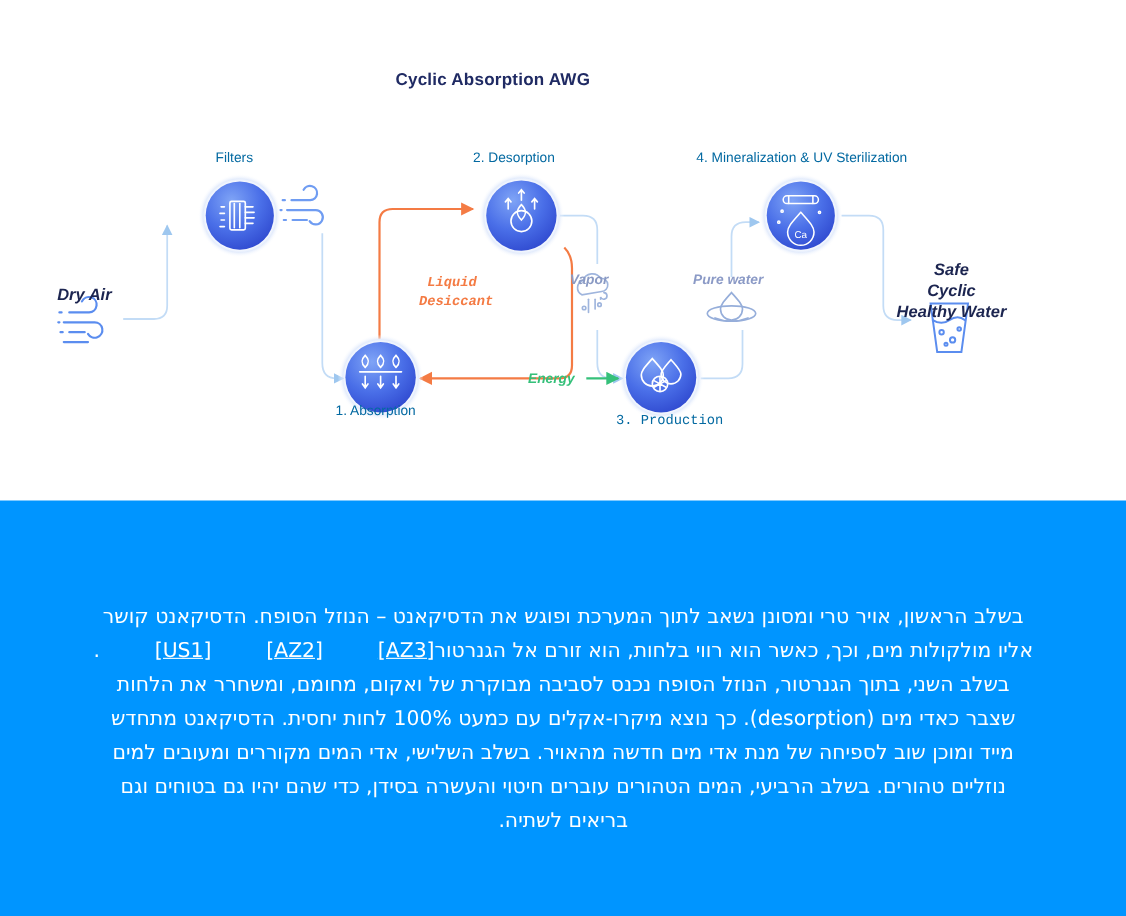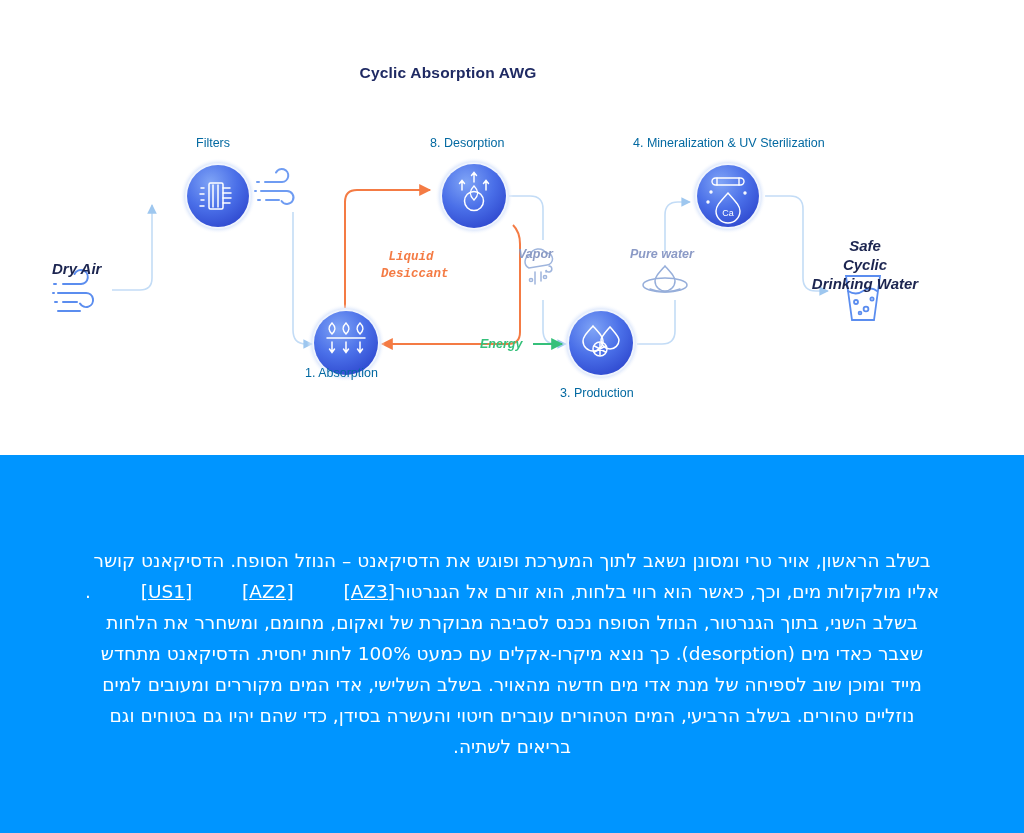--- a/index.html
+++ b/index.html
@@ -237,45 +237,45 @@
       <path d="M848,291 q8,5 15,0 q8,-5 14,0"></path>
       <circle cx="856" cy="302" r="2"></circle>
       <circle cx="866" cy="309" r="2.4"></circle>
       <circle cx="872" cy="299" r="1.6"></circle>
       <circle cx="860" cy="313" r="1.4"></circle>
     </g>
   </svg>
 
   <div class="dlabel step" style="left:196px; top:135px;">Filters</div>
 
-  <div class="dlabel step" style="left:430px; top:135px;">8. Desorption</div>
+  <div class="dlabel step" style="left:430px; top:135px;">2. Desorption</div>
 
   <div class="dlabel step" style="left:633px; top:135px;">4. Mineralization &amp; UV Sterilization</div>
 
   <div class="dlabel step" style="left:305px; top:365px;text-align:right;">1. Absorption</div>
 
-  <div class="dlabel step" style="left:560px; top:385px;">3. Production</div>
+  <div class="dlabel step" style="left:560px; top:374px;font-family:Liberation Mono, monospace;">3. Production</div>
 
   <div class="dlabel bolditalic" style="left:52px; top:259px;">Dry Air</div>
 
   <div class="dlabel italic c-orange" style="left:381px; top:249px; text-align:center; width:60px;">
     <div>Liquid</div>
     <div>Desiccant</div>
   </div>
 
   <div class="dlabel italic c-steel" style="left:518px; top:246px;">Vapor</div>
 
   <div class="dlabel italic c-green" style="left:480px; top:336px;">Energy</div>
 
   <div class="dlabel italic c-pure" style="left:630px; top:246px;">Pure water</div>
 
   <div class="dlabel bolditalic" style="left:806px; top:236px; text-align:center; width:118px;">
     <div>Safe</div>
     <div>Cyclic</div>
-    <div>Drinking Water</div>
+    <div>Healthy Water</div>
   </div>
 </div>
 
 <div id="text-banner">
   <p id="banner-paragraph">
     <span>בשלב הראשון, אויר טרי ומסונן נשאב לתוך המערכת ופוגש את הדסיקאנט – הנוזל הסופח. הדסיקאנט קושר אליו מולקולות מים, וכך, כאשר הוא רווי בלחות, הוא זורם אל הגנרטור</span><span class="cite">[US1]</span> <span class="cite">[AZ2]</span> <span class="cite">[AZ3]</span> <span>. בשלב השני, בתוך הגנרטור, הנוזל הסופח נכנס לסביבה מבוקרת של ואקום, מחומם, ומשחרר את הלחות שצבר כאדי מים (desorption). כך נוצא מיקרו-אקלים עם כמעט 100% לחות יחסית. הדסיקאנט מתחדש מייד ומוכן שוב לספיחה של מנת אדי מים חדשה מהאויר. בשלב השלישי, אדי המים מקוררים ומעובים למים נוזליים טהורים. בשלב הרביעי, המים הטהורים עוברים חיטוי והעשרה בסידן, כדי שהם יהיו גם בטוחים וגם בריאים לשתיה.</span>
   </p>
 </div>
 
 </body></html>

